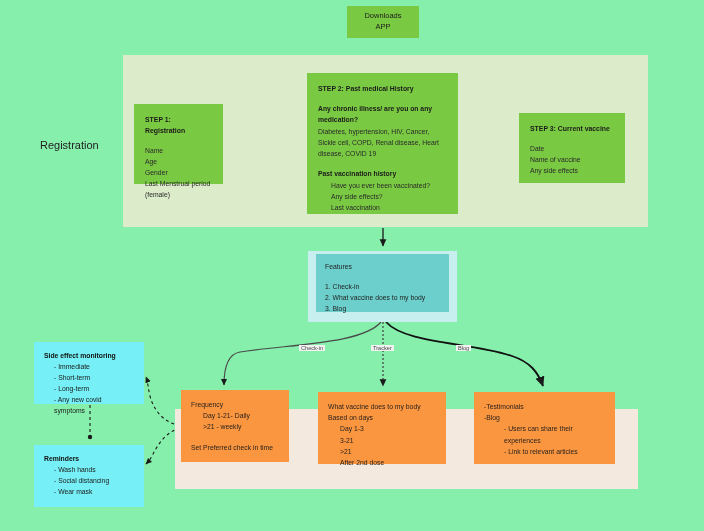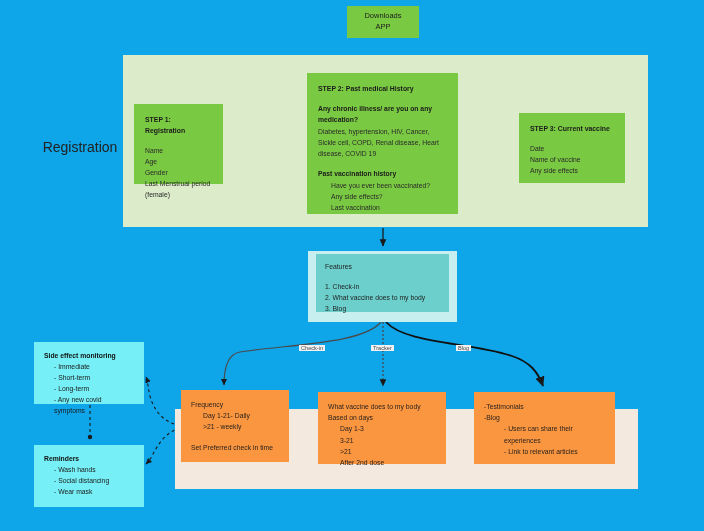--- a/index.html
+++ b/index.html
@@ -14,21 +14,21 @@
     overflow: hidden;
     font-family: "Liberation Sans", sans-serif;
     color: #3b3b3b;
   }
 
   #canvas {
     position: absolute;
     left: 0; top: 0;
     width: 704px;
     height: 531px;
-    background: #0ea5e9;
+    background: #86efac;
     text-decoration: underline;
   }
 
   .abs { position: absolute; box-sizing: border-box; }
 
   
   #edges {
     position: absolute;
     left: 0; top: 0;
     width: 704px;
@@ -50,25 +50,24 @@
     line-height: 1.45;
   }
 
   
   .reg-band {
     left: 123px; top: 55px;
     width: 525px; height: 172px;
     background: #dcebca;
   }
   .reg-label {
-    left: 32px; top: 139px;
+    left: 40px; top: 139px;
     width: 96px;
-    font-size: 14px;
+    font-size: 11px;
     color: #222;
-    text-align: center;
   }
 
   .green-card {
     background: #7ac943;
     color: #2a2a2a;
     padding: 10px 11px;
     font-size: 6.8px;
     line-height: 1.62;
   }
   .green-card .hdr {

